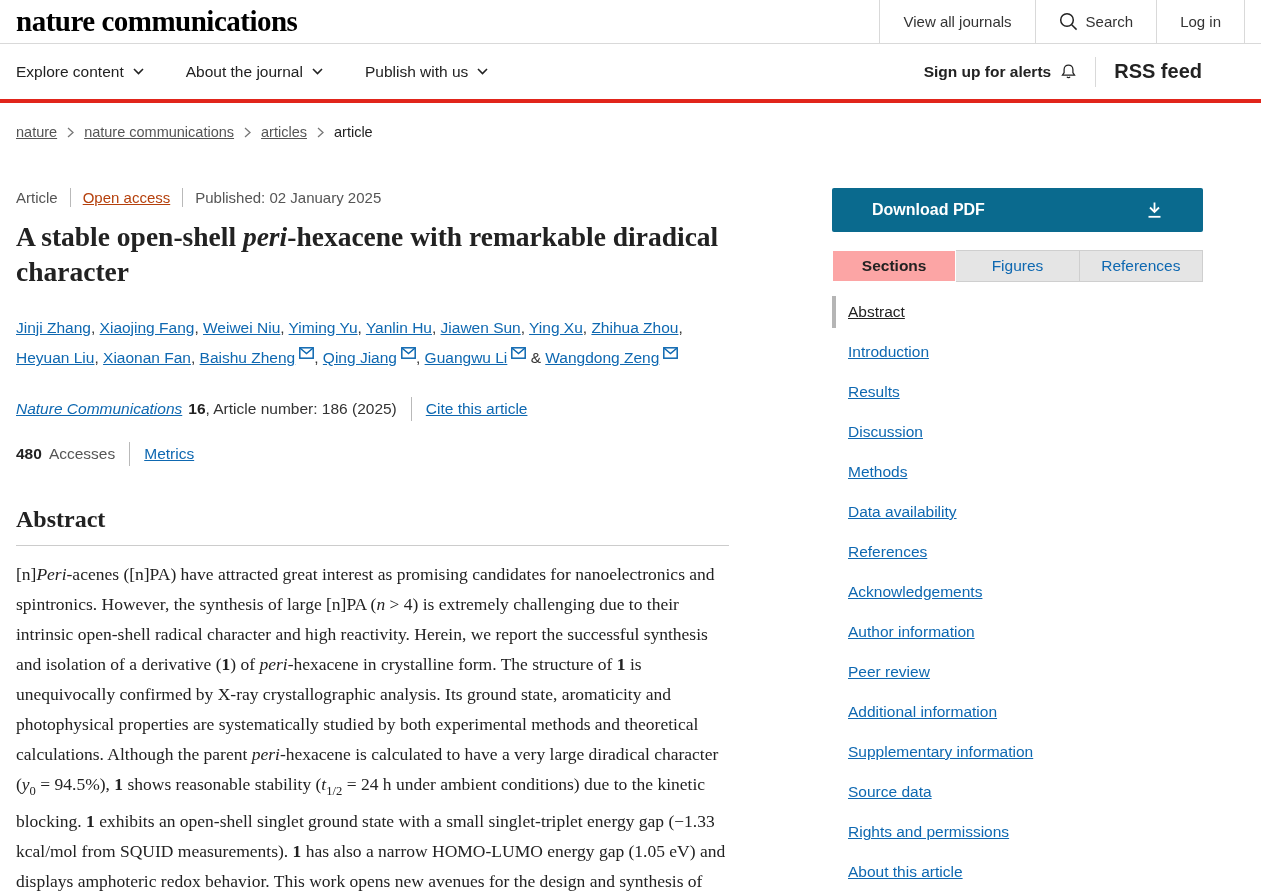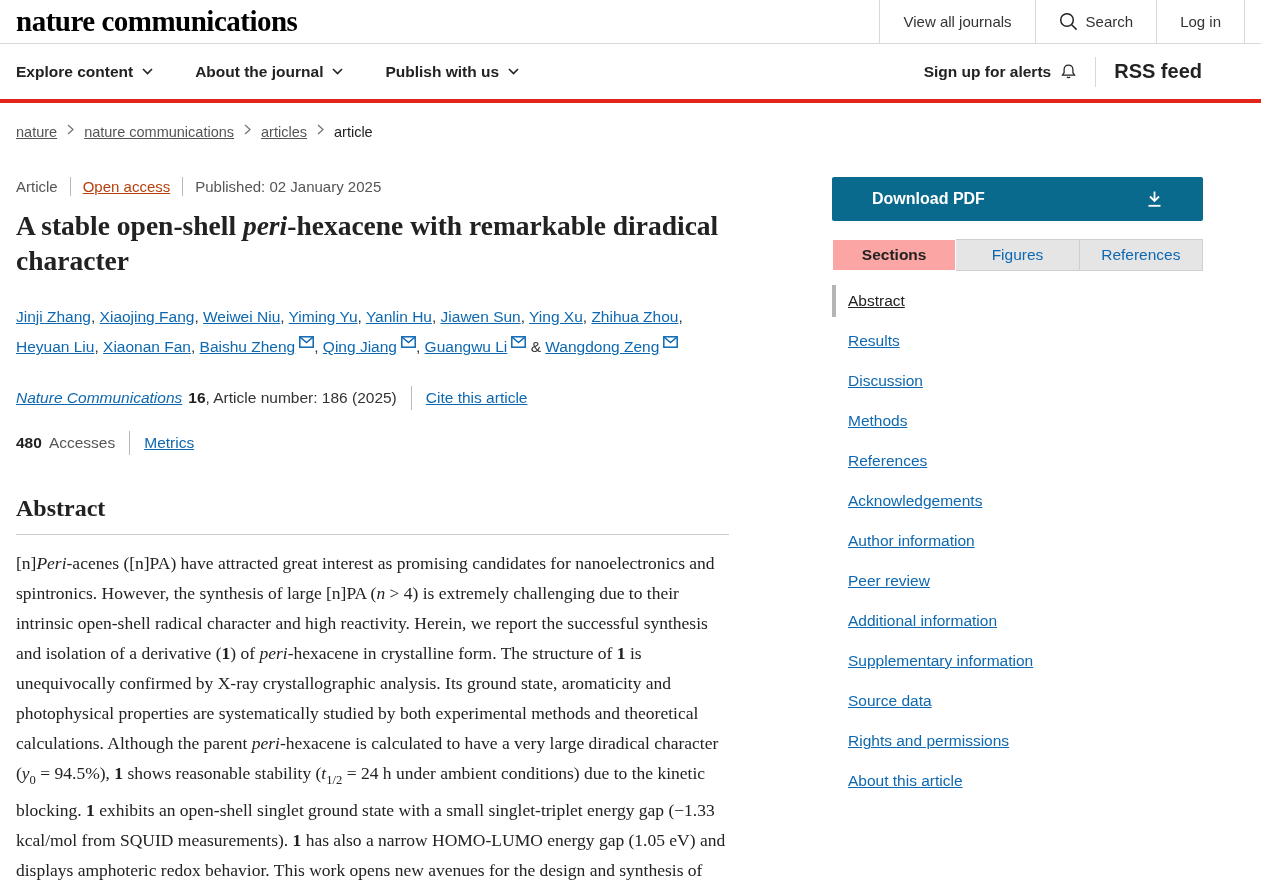--- a/index.html
+++ b/index.html
@@ -15,30 +15,30 @@
   .hdr-spacer { flex:1; }
   .hdr-right { display:flex; align-items:stretch; }
   .hdr-link { display:flex; align-items:center; gap:8px; padding:0 23px;
               font-size:15px; color:#333; }
   .vdiv { width:1px; background:#d9d9d9; }
   .hdr-row1 .tail-pad { width:16px; }
 
   
   .hdr-row2 { height:55px; display:flex; align-items:center; padding:0 0 0 16px; }
   .mainnav { display:flex; gap:42px; }
-  .nav-item { display:flex; align-items:center; gap:9px; font-size:15.5px; font-weight:700; color:#222; }
+  .nav-item { display:flex; align-items:center; gap:9px; font-size:15.5px; font-weight:400; color:#222; }
   .nav-right { margin-left:auto; display:flex; align-items:center; padding-right:59px;justify-content:center; }
   .alerts-link { display:flex; align-items:center; gap:9px; font-size:15.5px; font-weight:700; color:#222; }
   .vdiv2 { width:1px; height:30px; background:#d9d9d9; margin:0 18px; }
   .rss-link { font-size:20px; font-weight:700; color:#222; }
   .redline { height:4px; background:#e1251b; }
 
   
   .breadcrumb { padding:21px 16px 0; font-size:14.5px; color:#222;
-                display:flex; gap:10px; margin-bottom:37px; }
+                display:flex; align-items:center; gap:10px; margin-bottom:48px; }
   .bc-link { color:#555; text-decoration:underline; }
   .bc-current { color:#222; }
 
   
   .content { display:flex; padding:0 16px; align-items:flex-start; }
   .article-col { width:713px; }
   .sidebar { width:371px; margin-left:103px; }
 
   
   .meta-row { font-size:15px; color:#555; display:flex; align-items:center; margin-bottom:13px; }
@@ -221,23 +221,25 @@
           <path d="M2.5 15.8h12"></path>
       </svg>
     </button>
     <div class="tabs">
         <a class="tab active">Sections</a>
         <a class="tab">Figures</a>
         <a class="tab">References</a>
       </div>
     <ul class="toc">
         <li class="active"><a>Abstract</a></li>
+        <li><a>Introduction</a></li>
         <li><a>Results</a></li>
         <li><a>Discussion</a></li>
         <li><a>Methods</a></li>
+        <li><a>Data availability</a></li>
         <li><a>References</a></li>
         <li><a>Acknowledgements</a></li>
         <li><a>Author information</a></li>
         <li><a>Peer review</a></li>
         <li><a>Additional information</a></li>
         <li><a>Supplementary information</a></li>
         <li><a>Source data</a></li>
         <li><a>Rights and permissions</a></li>
         <li><a>About this article</a></li>
       </ul>

